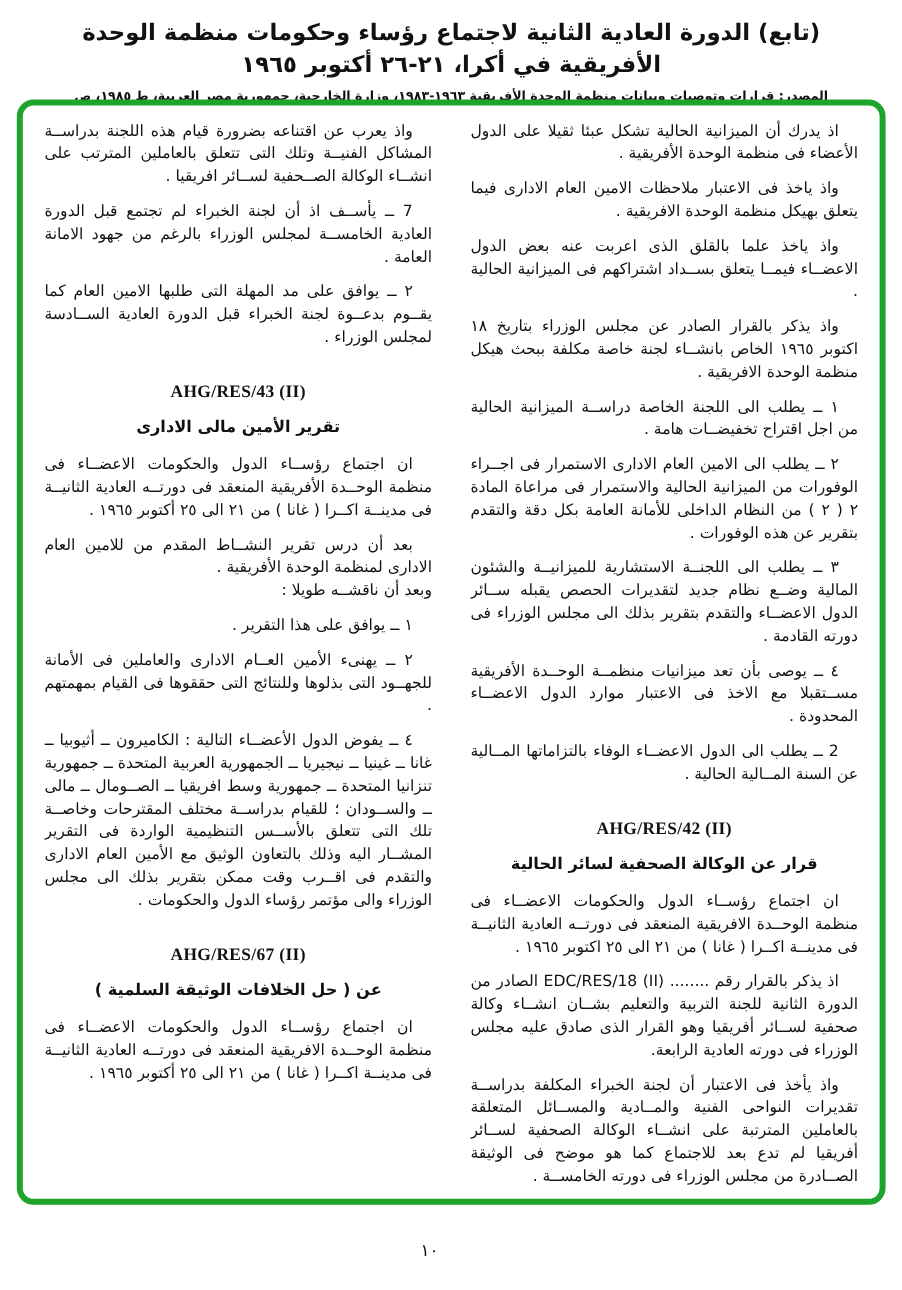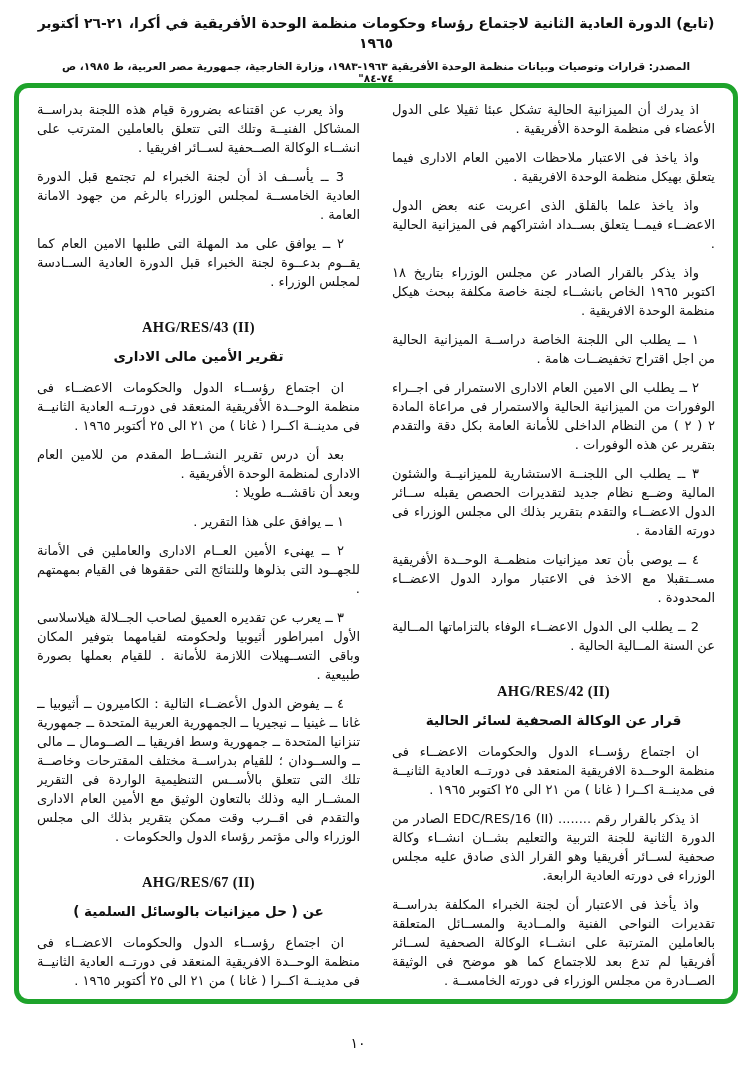--- a/index.html
+++ b/index.html
@@ -11,21 +11,21 @@
     color:#111;
     overflow:hidden;
   }
   
   .page-header{
     direction:rtl;
     text-align:center;
     padding-top:14px;
   }
   .hdr-line1{
-    font-size:14px;
+    font-size:19px;
     font-weight:bold;
     line-height:1.4;
     padding:0 30px;
   }
   .hdr-line2{
     font-size:10.5px;
     font-weight:bold;
     margin-top:7px;
     padding:0 60px;
   }
@@ -104,38 +104,37 @@
       <p class="para">واذ ياخذ علما بالقلق الذى اعربت عنه بعض الدول الاعضــاء فيمــا يتعلق بســداد اشتراكهم فى الميزانية الحالية .</p>
       <p class="para">واذ يذكر بالقرار الصادر عن مجلس الوزراء بتاريخ ١٨ اكتوبر ١٩٦٥ الخاص بانشــاء لجنة خاصة مكلفة ببحث هيكل منظمة الوحدة الافريقية .</p>
       <p class="para">١ ــ يطلب الى اللجنة الخاصة دراســة الميزانية الحالية من اجل اقتراح تخفيضــات هامة .</p>
       <p class="para">٢ ــ يطلب الى الامين العام الادارى الاستمرار فى اجــراء الوفورات من الميزانية الحالية والاستمرار فى مراعاة المادة ٢ ( ٢ ) من النظام الداخلى للأمانة العامة بكل دقة والتقدم بتقرير عن هذه الوفورات .</p>
       <p class="para">٣ ــ يطلب الى اللجنــة الاستشارية للميزانيــة والشئون المالية وضــع نظام جديد لتقديرات الحصص يقبله ســائر الدول الاعضــاء والتقدم بتقرير بذلك الى مجلس الوزراء فى دورته القادمة .</p>
       <p class="para">٤ ــ يوصى بأن تعد ميزانيات منظمــة الوحــدة الأفريقية مســتقبلا مع الاخذ فى الاعتبار موارد الدول الاعضــاء المحدودة .</p>
       <p class="para">2 ــ يطلب الى الدول الاعضــاء الوفاء بالتزاماتها المــالية عن السنة المــالية الحالية .</p>
       <p class="rescode">AHG/RES/42 (II)</p>
       <h2 class="sec-title">قرار عن الوكالة الصحفية لسائر الحالية</h2>
       <p class="para">ان اجتماع رؤســاء الدول والحكومات الاعضــاء فى منظمة الوحــدة الافريقية المنعقد فى دورتــه العادية الثانيــة فى مدينــة اكــرا ( غانا ) من ٢١ الى ٢٥ اكتوبر ١٩٦٥ .</p>
-      <p class="para">اذ يذكر بالقرار رقم ........ EDC/RES/16 (II) الصادر من الدورة الثانية للجنة التربية والتعليم بشــان انشــاء وكالة صحفية لســائر أفريقيا وهو القرار الذى صادق عليه مجلس الوزراء فى دورته العادية الرابعة.</p>
+      <p class="para">اذ يذكر بالقرار رقم ........ EDC/RES/18 (II) الصادر من الدورة الثانية للجنة التربية والتعليم بشــان انشــاء وكالة صحفية لســائر أفريقيا وهو القرار الذى صادق عليه مجلس الوزراء فى دورته العادية الرابعة.</p>
       <p class="para">واذ يأخذ فى الاعتبار أن لجنة الخبراء المكلفة بدراســة تقديرات النواحى الفنية والمــادية والمســائل المتعلقة بالعاملين المترتبة على انشــاء الوكالة الصحفية لســائر أفريقيا لم تدع بعد للاجتماع كما هو موضح فى الوثيقة الصــادرة من مجلس الوزراء فى دورته الخامســة .</p>
     </div>
 
     <div class="col">
       <p class="para">واذ يعرب عن اقتناعه بضرورة قيام هذه اللجنة بدراســة المشاكل الفنيــة وتلك التى تتعلق بالعاملين المترتب على انشــاء الوكالة الصــحفية لســائر افريقيا .</p>
-      <p class="para">3 ــ يأســف اذ أن لجنة الخبراء لم تجتمع قبل الدورة العادية الخامســة لمجلس الوزراء بالرغم من جهود الامانة العامة .</p>
+      <p class="para">7 ــ يأســف اذ أن لجنة الخبراء لم تجتمع قبل الدورة العادية الخامســة لمجلس الوزراء بالرغم من جهود الامانة العامة .</p>
       <p class="para">٢ ــ يوافق على مد المهلة التى طلبها الامين العام كما يقــوم بدعــوة لجنة الخبراء قبل الدورة العادية الســادسة لمجلس الوزراء .</p>
       <p class="rescode">AHG/RES/43 (II)</p>
       <h2 class="sec-title">تقرير الأمين مالى الادارى</h2>
       <p class="para">ان اجتماع رؤســاء الدول والحكومات الاعضــاء فى منظمة الوحــدة الأفريقية المنعقد فى دورتــه العادية الثانيــة فى مدينــة اكــرا ( غانا ) من ٢١ الى ٢٥ أكتوبر ١٩٦٥ .</p>
       <p class="para">بعد أن درس تقرير النشــاط المقدم من للامين العام الادارى لمنظمة الوحدة الأفريقية .
 وبعد أن ناقشــه طويلا :</p>
       <p class="para">١ ــ يوافق على هذا التقرير .</p>
       <p class="para">٢ ــ يهنىء الأمين العــام الادارى والعاملين فى الأمانة للجهــود التى بذلوها وللنتائج التى حققوها فى القيام بمهمتهم .</p>
-      <p class="para">٣ ــ يعرب عن تقديره العميق لصاحب الجــلالة هيلاسلاسى الأول امبراطور أثيوبيا ولحكومته لقيامهما بتوفير المكان وباقى التســهيلات اللازمة للأمانة . للقيام بعملها بصورة طبيعية .</p>
       <p class="para">٤ ــ يفوض الدول الأعضــاء التالية : الكاميرون ــ أثيوبيا ــ غانا ــ غينيا ــ نيجيريا ــ الجمهورية العربية المتحدة ــ جمهورية تنزانيا المتحدة ــ جمهورية وسط افريقيا ــ الصــومال ــ مالى ــ والســودان ؛ للقيام بدراســة مختلف المقترحات وخاصــة تلك التى تتعلق بالأســس التنظيمية الواردة فى التقرير المشــار اليه وذلك بالتعاون الوثيق مع الأمين العام الادارى والتقدم فى اقــرب وقت ممكن بتقرير بذلك الى مجلس الوزراء والى مؤتمر رؤساء الدول والحكومات .</p>
       <p class="rescode">AHG/RES/67 (II)</p>
-      <h2 class="sec-title">عن ( حل ميزانيات بالوسائل السلمية )</h2>
+      <h2 class="sec-title">عن ( حل الخلافات الوثيقة السلمية )</h2>
       <p class="para">ان اجتماع رؤســاء الدول والحكومات الاعضــاء فى منظمة الوحــدة الافريقية المنعقد فى دورتــه العادية الثانيــة فى مدينــة اكــرا ( غانا ) من ٢١ الى ٢٥ أكتوبر ١٩٦٥ .</p>
     </div>
 
   </div>
 </section>
 
 <div class="pagenum">١٠</div>
 
 </body></html>

